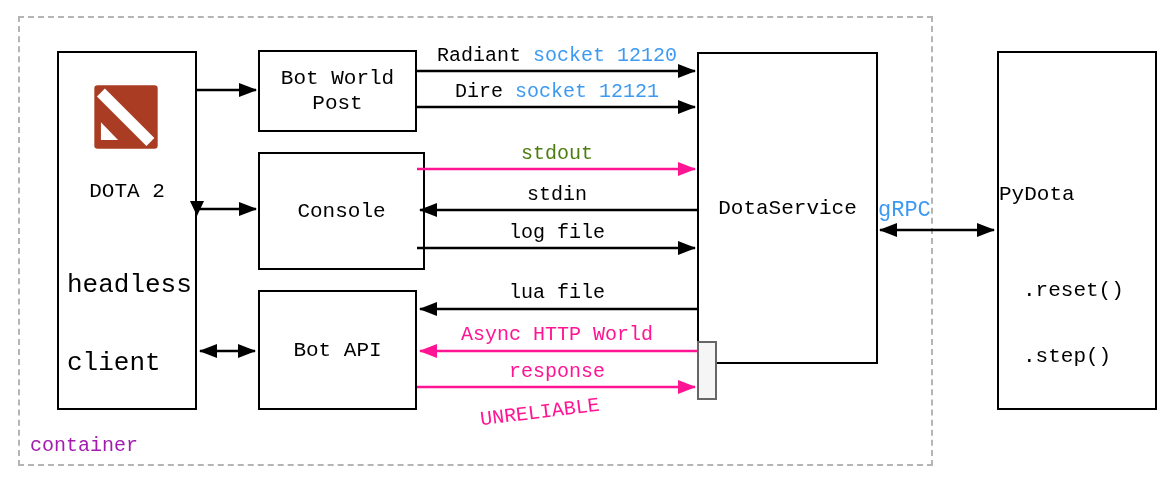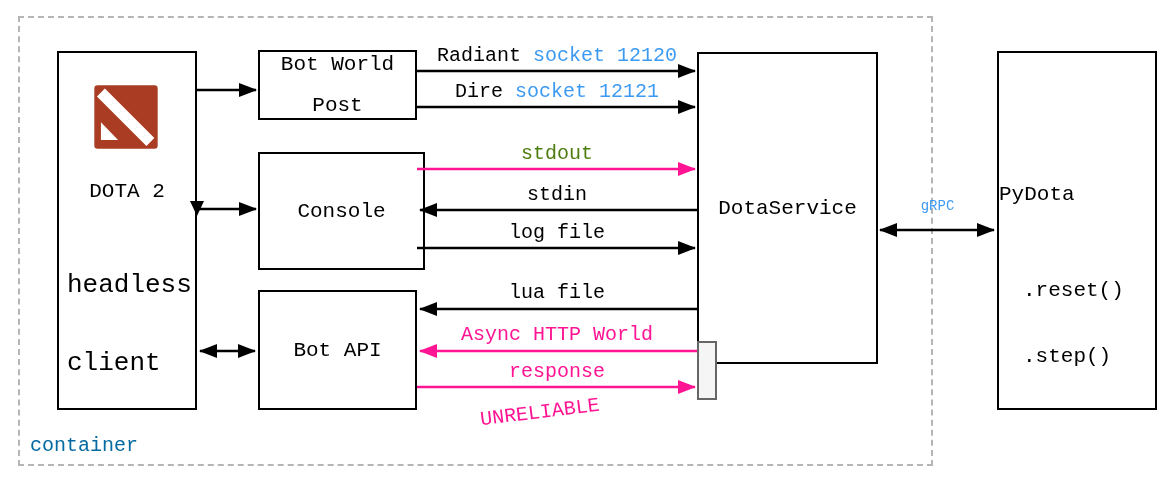--- a/index.html
+++ b/index.html
@@ -5,29 +5,29 @@
   html,body{margin:0;padding:0;background:#ffffff;}
   .canvas{
     position:relative;width:1174px;height:490px;background:#ffffff;overflow:hidden;
     font-family:"Liberation Mono","DejaVu Sans Mono",monospace;color:#000;
   }
   .container-box{
     position:absolute;left:18px;top:16px;width:915px;height:450px;
     border:2px dashed #b5b5b5;box-sizing:border-box;
   }
   .container-label{
-    position:absolute;left:30px;top:434px;font-size:20px;color:#0369a1;white-space:pre;text-align:right;
+    position:absolute;left:30px;top:434px;font-size:20px;color:#a21caf;white-space:pre;text-align:right;
   }
   .node{
     position:absolute;border:2.5px solid #000;background:#fff;box-sizing:border-box;
     font-size:21px;
   }
   .node-center{display:flex;flex-direction:column;align-items:center;justify-content:center;text-align:center;line-height:25px;}
   .n-dota2{left:57px;top:51px;width:140px;height:359px;}
-  .n-bws{left:258px;top:50px;width:159px;height:70px;justify-content:space-between;}
+  .n-bws{left:258px;top:50px;width:159px;height:82px;}
   .n-console{left:258px;top:152px;width:167px;height:118px;text-align:center;}
   .n-botapi{left:258px;top:290px;width:159px;height:120px;}
   .n-dotaservice{left:697px;top:52px;width:181px;height:312px;}
   .n-pydota{left:997px;top:51px;width:160px;height:359px;}
   .dota2-logo{position:absolute;left:33px;top:31px;width:68px;height:66px;}
   .dota2-title{position:absolute;left:0;top:127px;width:100%;text-align:center;}
   .dota2-sub{position:absolute;left:8px;top:167px;font-size:26px;line-height:26px;white-space:pre;}
   .pydota-title{position:absolute;left:0;top:130px;width:100%;}
   .pydota-methods{position:absolute;left:24px;top:183px;font-size:21px;line-height:22px;white-space:pre;}
   .edge-label{
@@ -40,22 +40,22 @@
   .lbl-stdin{top:184px;}
   .lbl-logfile{top:222px;}
   .lbl-luafile{top:282px;}
   .lbl-async{top:324px;color:#ff1493;}
   .lbl-response{top:361px;color:#ff1493;}
   .lbl-unreliable{
     position:absolute;left:460px;top:401px;width:160px;text-align:center;
     font-size:20px;color:#ff1493;transform:rotate(-7deg);white-space:pre;
   }
   .lbl-grpc{
-    position:absolute;left:878px;top:198px;width:119px;text-align:center;
-    font-size:14px;color:#3d9af2;white-space:pre;
+    position:absolute;left:878px;top:198px;width:119px;text-align:left;
+    font-size:22px;color:#3d9af2;white-space:pre;
   }
   .blue{color:#3d9af2;}
   .port-rect{
     position:absolute;left:697px;top:341px;width:20px;height:59px;
     border:2.5px solid #666666;background:#f5f5f5;box-sizing:border-box;
   }
   .arrow-layer{position:absolute;left:0;top:0;width:1174px;height:490px;pointer-events:none;}
 </style>
 </head>
 <body>

